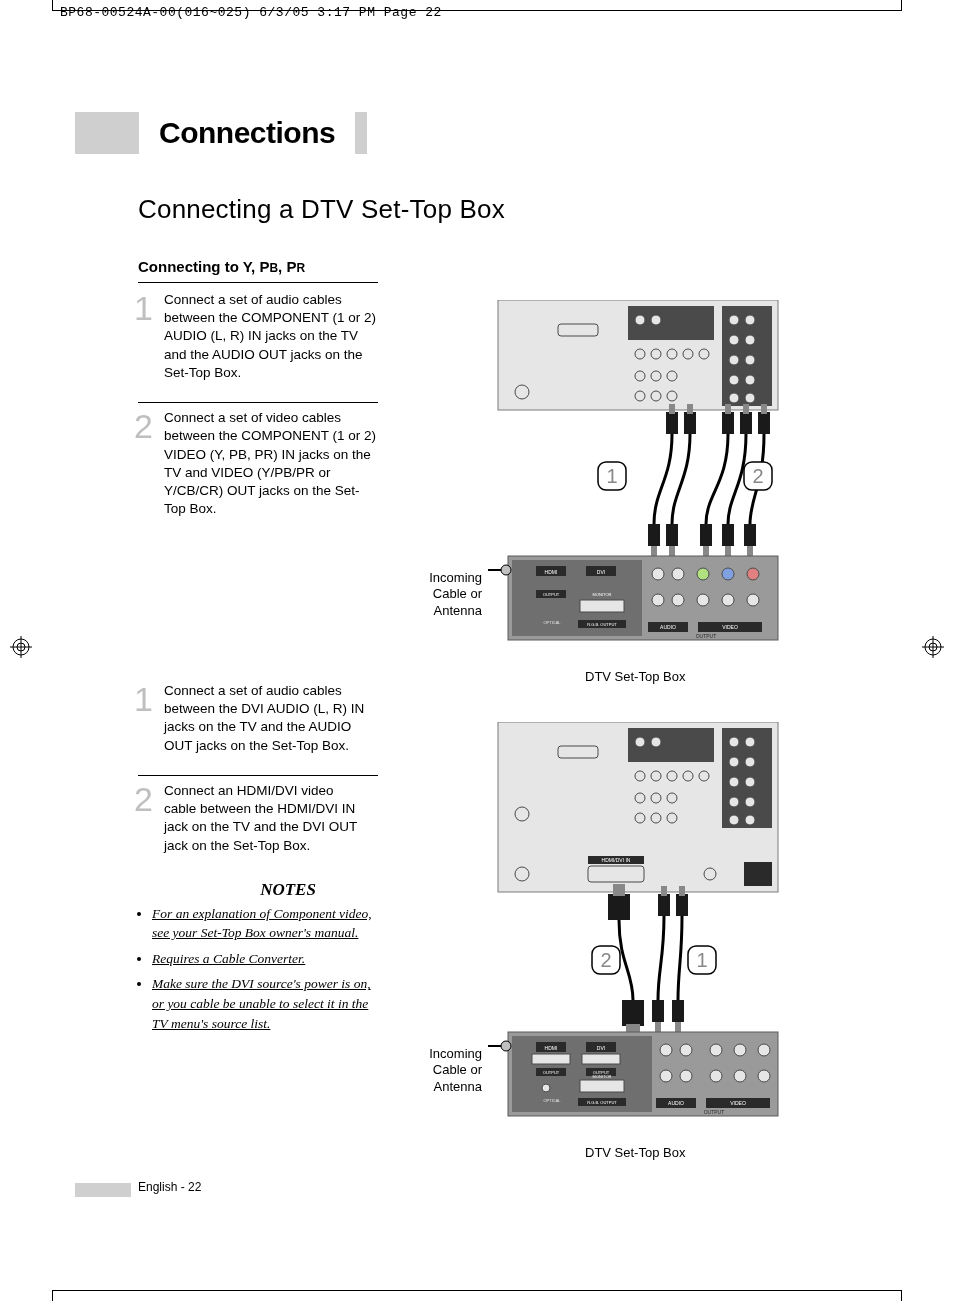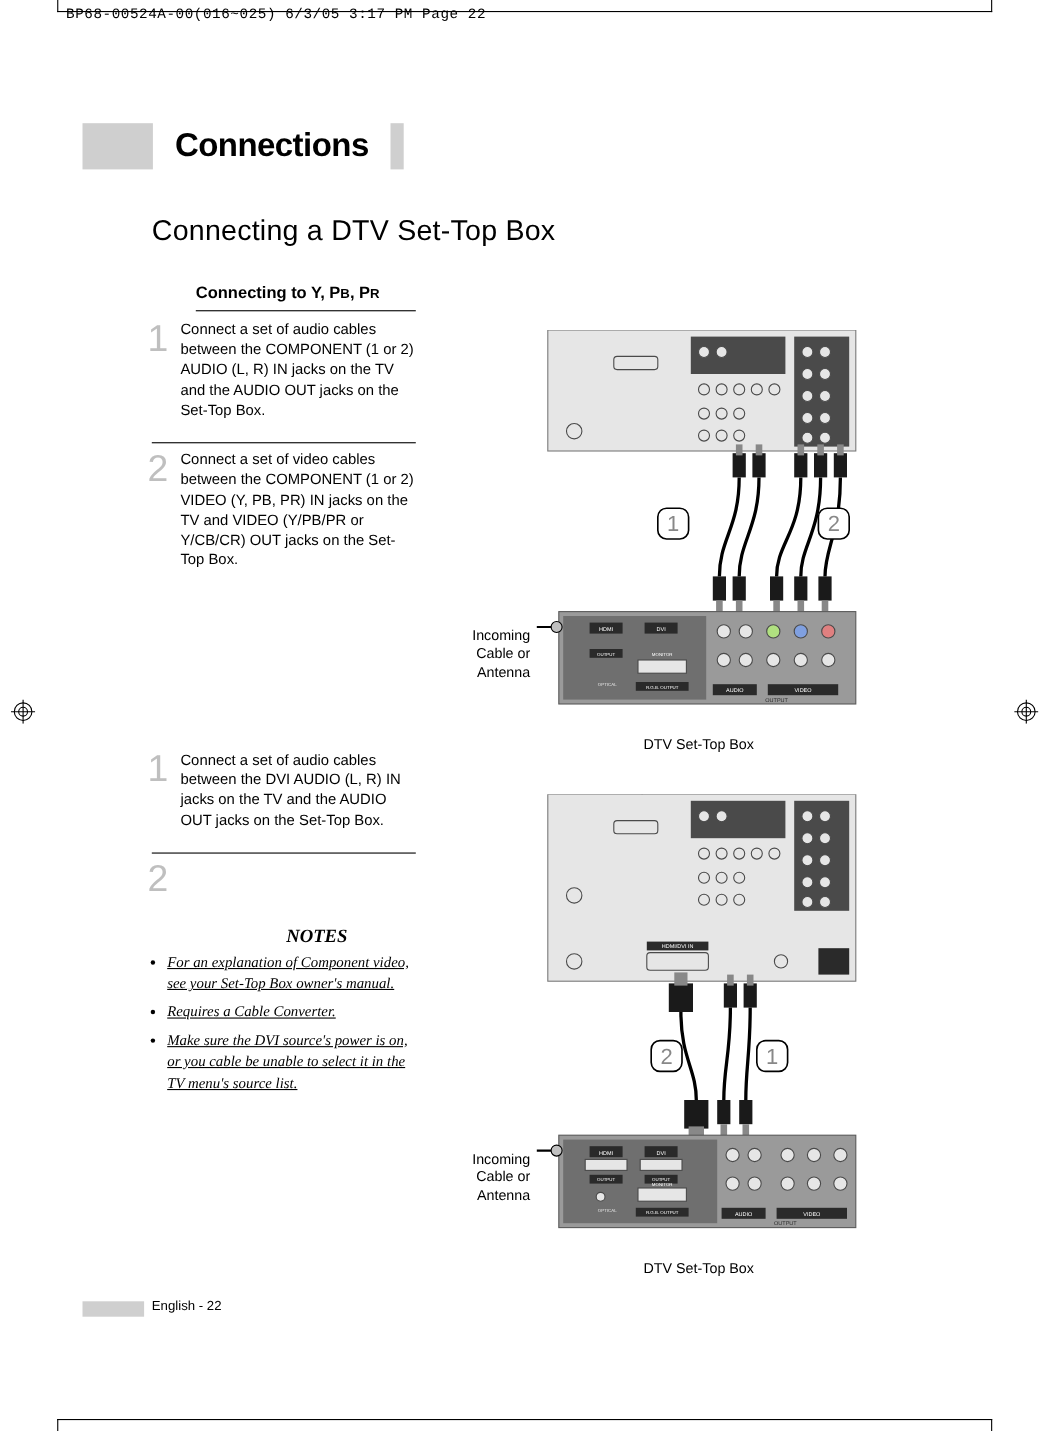--- a/index.html
+++ b/index.html
@@ -9,21 +9,21 @@
   .header-line{position:absolute;top:6px;left:60px;font:13px/1 "Courier New",monospace;letter-spacing:.5px;color:#000;}
   .reg-left,.reg-right{position:absolute;top:636px;width:22px;height:22px;}
   .reg-left{left:10px;} .reg-right{right:10px;}
   .reg-left svg,.reg-right svg{display:block;}
   .section-chip{position:absolute;top:112px;left:75px;display:flex;align-items:center;}
   .chip-grey{width:64px;height:42px;background:#cfcfcf;}
   .chip-title{font:700 30px/42px Arial,sans-serif;letter-spacing:-.5px;padding:0 20px;}
   .chip-trail{width:12px;height:42px;background:#cfcfcf;}
   .h2{position:absolute;top:196px;left:138px;font:400 26px/1 "Arial Narrow",Arial,sans-serif;letter-spacing:.2px;}
   .col-left{position:absolute;left:138px;width:240px;}
-  .subhead{font:700 15px/1.2 Arial,sans-serif;border-bottom:1.5px solid #000;padding-bottom:6px;margin-bottom:8px;margin-left:40px;}
+  .subhead{font:700 15px/1.2 Arial,sans-serif;border-bottom:1.5px solid #000;padding-bottom:6px;margin-bottom:8px;}
   .subhead .sc{font-size:12px;}
   .step{display:flex;align-items:flex-start;margin-top:6px;}
   .stepnum{font:200 34px/1 Arial,sans-serif;color:#bfbfbf;width:30px;margin-left:-4px;letter-spacing:-2px;}
   .steptext{flex:1;font:400 13.5px/1.35 Arial,sans-serif;}
   .step-rule{border-top:1px solid #000;margin:20px 0 6px 0;}
   .notes-h{font:italic 700 17px/1 Georgia,serif;margin-top:26px;text-align:center;}
   .notes-ul{margin:6px 0 0 0;padding:0 0 0 14px;font:italic 400 13.5px/1.45 Georgia,serif;}
   .notes-ul li{margin-bottom:6px;}
   .fig-label{position:absolute;font:400 13px/1 Arial,sans-serif;margin-top:15px;}
   .diagram{position:absolute;}
@@ -82,20 +82,21 @@
   </div>
 
   <div class="col-left" style="top:676px;width:300px;">
     <div class="step" style="width:230px;">
       <div class="stepnum">1</div>
       <div class="steptext">Connect a set of audio cables between the DVI AUDIO (L, R) IN jacks on the TV and the AUDIO OUT jacks on the Set-Top Box.</div>
     </div>
     <div class="step-rule" style="width:240px;"></div>
     <div class="step" style="width:230px;">
       <div class="stepnum">2</div>
+      <div class="steptext">Connect an HDMI/DVI video cable between the HDMI/DVI IN jack on the TV and the DVI OUT jack on the Set-Top Box.</div>
     </div>
     <div class="notes-h">NOTES</div>
     <ul class="notes-ul" style="width:220px;text-decoration:underline;">
       <li>For an explanation of Component video, see your Set-Top Box owner's manual.</li>
       <li>Requires a Cable Converter.</li>
       <li>Make sure the DVI source's power is on, or you cable be unable to select it in the TV menu's source list.</li>
     </ul>
   </div>
 
   <div class="fig-label" style="top:284px;left:500px;">TV Rear Panel</div>

